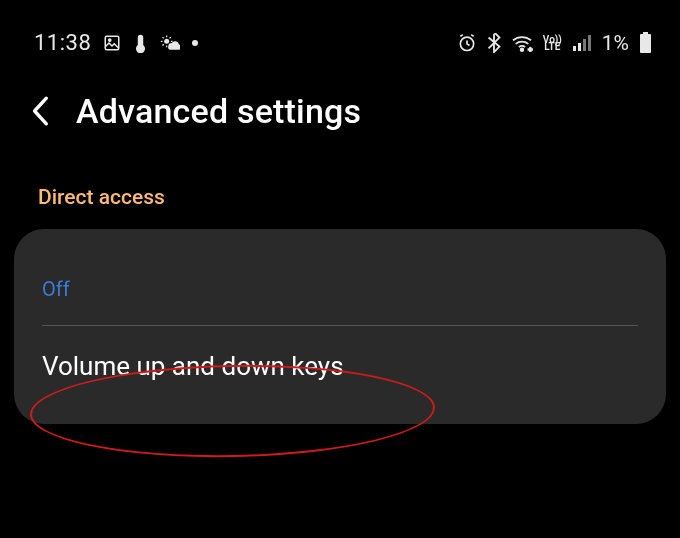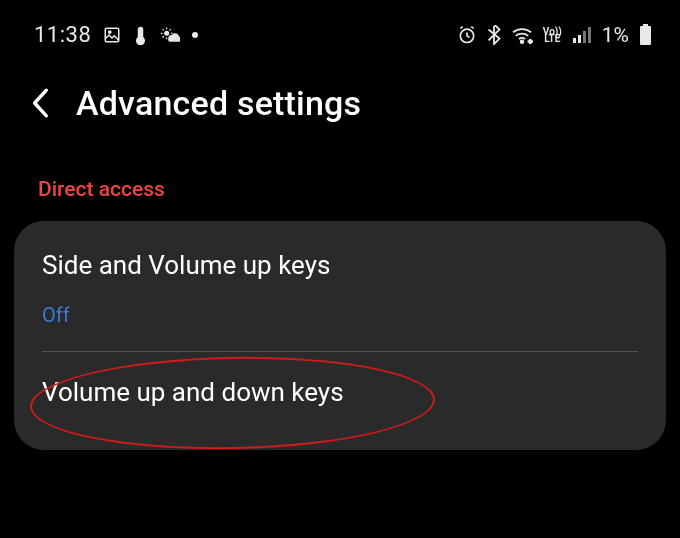--- a/index.html
+++ b/index.html
@@ -7,40 +7,40 @@
       width: 680px; height: 538px;
       background: #000;
       font-family: -apple-system, BlinkMacSystemFont, "Segoe UI", Roboto, sans-serif;
       color: #fff;
       overflow: hidden;
     }
     .status-bar {
       display: flex;
       align-items: center;
       justify-content: space-between;
-      padding: 22px 28px 10px 34px;
+      padding: 30px 28px 10px 34px;
       font-size: 22px;
       color: #e8e8e8;
     }
     .status-left { display: flex; align-items: center; gap: 12px; }
     .status-right { display: flex; align-items: center; gap: 10px; }
     .clock { font-size: 22px; font-weight: 400; letter-spacing: 0.5px; }
     .status-icon { display: inline-flex; align-items: center; justify-content: center; }
     .dot { width: 6px; height: 6px; background: #e8e8e8; border-radius: 50%; }
     .battery-text { font-size: 21px; font-weight: 400; }
     .header {
       display: flex;
       align-items: center;
       gap: 22px;
       padding: 26px 16px 30px 28px;
     }
     .back-arrow { display: inline-flex; }
     .page-title { font-size: 34px; font-weight: 500; letter-spacing: 0.2px; }
     .section-label {
-      color: #ef4444;
+      color: #fdba74;
       font-size: 21px;
       font-weight: 500;
       padding: 24px 0 14px 38px;
     }
     .card {
       background: #2a2a2a;
       margin: 6px 14px 0 14px;
       border-radius: 30px;
       padding: 6px 0 20px 0;
       position: relative;
@@ -148,21 +148,20 @@
         <path d="M17 3 L6 15 L17 27"></path>
       </svg>
   </span>
   <div class="page-title">Advanced settings</div>
 </div>
 
 <div class="section-label">Direct access</div>
 
 <div class="card">
   <div class="row">
-    <div class="row-title">Side and Volume up keys</div>
     <div class="row-sub">Off</div>
   </div>
   <div class="divider"></div>
   <div class="row">
     <div class="row-title">Volume up and down keys</div>
   </div>
 
   <div class="annot-ellipse" style="left:16px; top:136px; width:405px; height:92px; transform:rotate(-1deg);"></div>
 </div>
 

